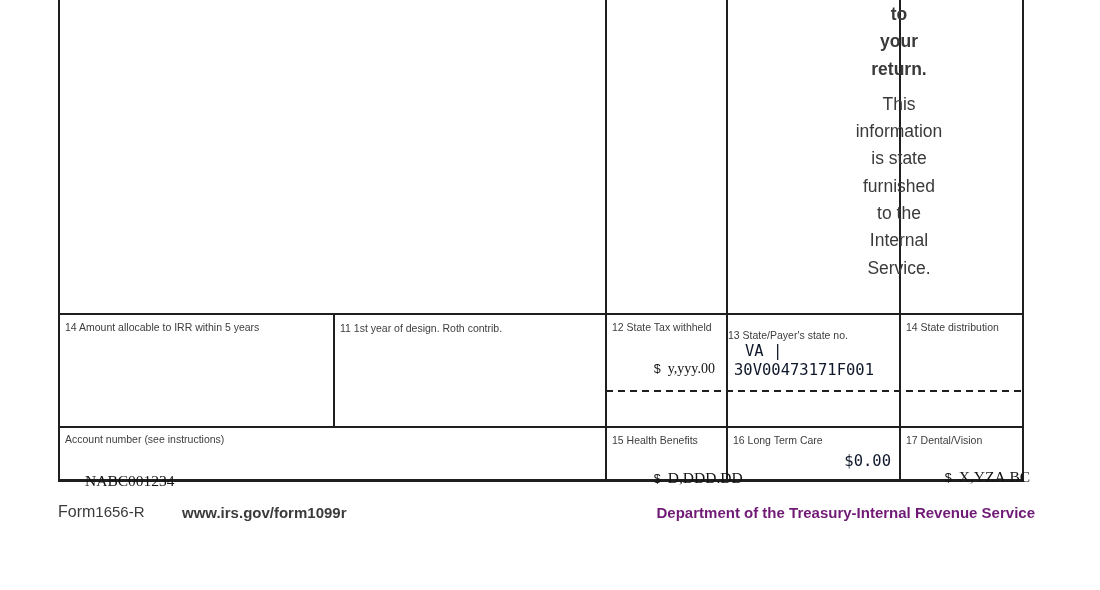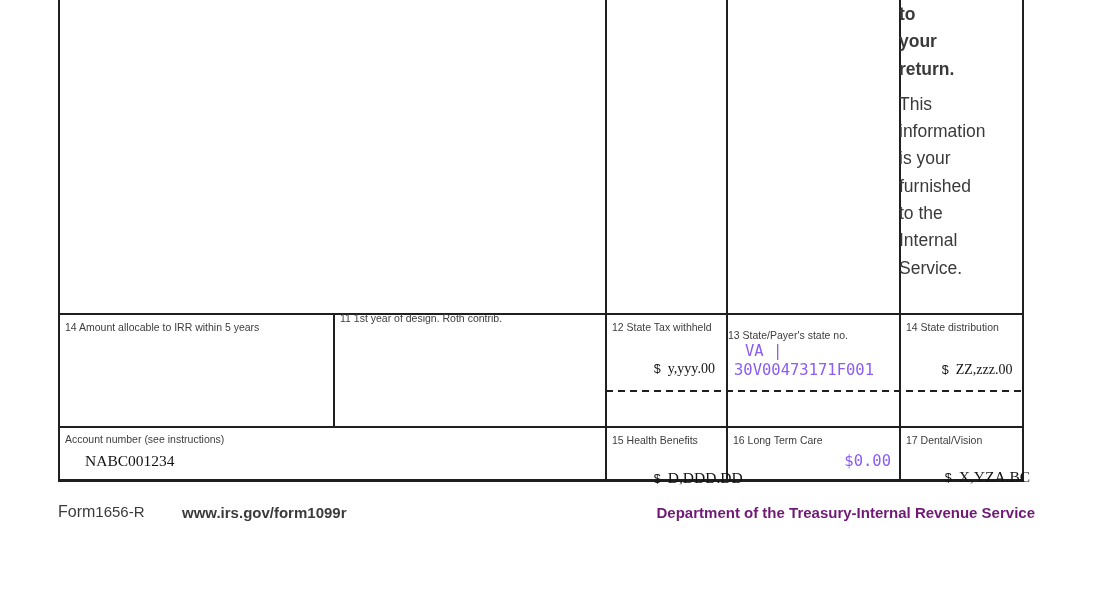--- a/index.html
+++ b/index.html
@@ -12,24 +12,24 @@
   .hline.thick { height:2.5px; }
   .dashline {
     position:absolute; height:1.6px;
     background:repeating-linear-gradient(90deg,#1f1f1f 0 7px,transparent 7px 12px);
   }
   .label { position:absolute; font-size:10.5px; color:#3d3d3d; white-space:nowrap; }
   .value { position:absolute; white-space:pre; }
   .serif-val { font-family:"Liberation Serif", serif; font-size:14px; color:#141414; }
   .serif-lg  { font-family:"Liberation Serif", serif; font-size:15.5px; color:#141414; }
   .cur { font-family:"Liberation Sans", sans-serif; font-size:12.5px; color:#141414; margin-right:7px; }
-  .mono { font-family:"DejaVu Sans Mono", monospace; font-size:15.5px; color:#8b5cf6; }
+  .mono { font-family:"DejaVu Sans Mono", monospace; font-size:15.5px; color:#0f172a; }
   .rightcol {
-    position:absolute; left:899px; top:0; width:123px; box-sizing:border-box;
-    padding:1px 25px 0 0; text-align:left; font-size:17.5px; line-height:27.3px; color:#3a3a3a;
+    position:absolute; left:850px; top:0; width:123px; box-sizing:border-box;
+    padding:1px 25px 0 0; text-align:center; font-size:17.5px; line-height:27.3px; color:#3a3a3a;
   }
   .rc-bold { font-weight:bold; }
   .rc-gap  { margin-top:8px; }
   .footer-left { position:absolute; left:58px; top:503px; display:flex; align-items:baseline; }
   .form-word   { font-size:16px; color:#3b3b3b; }
   .form-number { font-size:15px; color:#3b3b3b; }
   .footer-url  { position:absolute; left:182px; top:504px; font-size:15px; font-weight:bold; color:#3b3b3b; }
   .footer-dept { position:absolute; right:65px; top:504px; font-size:15px; font-weight:bold; color:#701a75; }
 </style>
 </head>
@@ -49,48 +49,45 @@
   <div class="hline" style="left:58px; top:313px; width:966px;"></div>
   <div class="hline" style="left:58px; top:426px; width:966px;"></div>
   <div class="hline thick" style="left:58px; top:479px; width:966px;"></div>
 
   <div class="rightcol">
     <div class="rc-bold">to</div>
     <div class="rc-bold">your</div>
     <div class="rc-bold">return.</div>
     <div class="rc-gap">This</div>
     <div>information</div>
-    <div>is your</div>
+    <div>is state</div>
     <div>furnished</div>
     <div>to the</div>
     <div>Internal</div>
     <div>Service.</div>
   </div>
 
   <div class="label" style="left:65px;  top:321px;">14 Amount allocable to IRR within 5 years</div>
-  <div class="label" style="left:340px; top:312px;">11 1st year of design. Roth contrib.</div>
+  <div class="label" style="left:340px; top:322px;">11 1st year of design. Roth contrib.</div>
   <div class="label" style="left:612px; top:321px;">12 State Tax withheld</div>
   <div class="label" style="left:728px; top:321px;margin-top:8px;">13 State/Payer's state no.</div>
   <div class="label" style="left:906px; top:321px;">14 State distribution</div>
 
   <div class="value" style="left:636px; top:341px;">
     <span class="cur">$</span><span class="serif-val">y,yyy.00</span>
   </div>
   <div class="value mono" style="left:745px; top:342px;">VA |</div>
   <div class="value mono" style="left:734px; top:361px;">30V00473171F001</div>
-  <div class="value" style="left:924px; top:342px;">
-    <span class="cur">$</span><span class="serif-val">ZZ,zzz.00</span>
-  </div>
 
   <div class="label" style="left:65px;  top:433px;">Account number (see instructions)</div>
   <div class="label" style="left:612px; top:434px;">15 Health Benefits</div>
   <div class="label" style="left:733px; top:434px;">16 Long Term Care</div>
   <div class="label" style="left:906px; top:434px;">17 Dental/Vision</div>
 
-  <div class="value serif-lg" style="left:85px; top:452px;">NABC001234</div>
+  <div class="value serif-lg" style="left:85px; top:472px;">NABC001234</div>
   <div class="value" style="left:636px; top:451px;">
     <span class="cur">$</span><span class="serif-lg">D,DDD.DD</span>
   </div>
   <div class="value mono" style="left:733px; top:452px; width:158px; text-align:right;">$0.00</div>
   <div class="value" style="left:927px; top:450px;">
     <span class="cur">$</span><span class="serif-lg">X,YZA.BC</span>
   </div>
 
   <div class="footer-left">
     <span class="form-word">Form</span>

